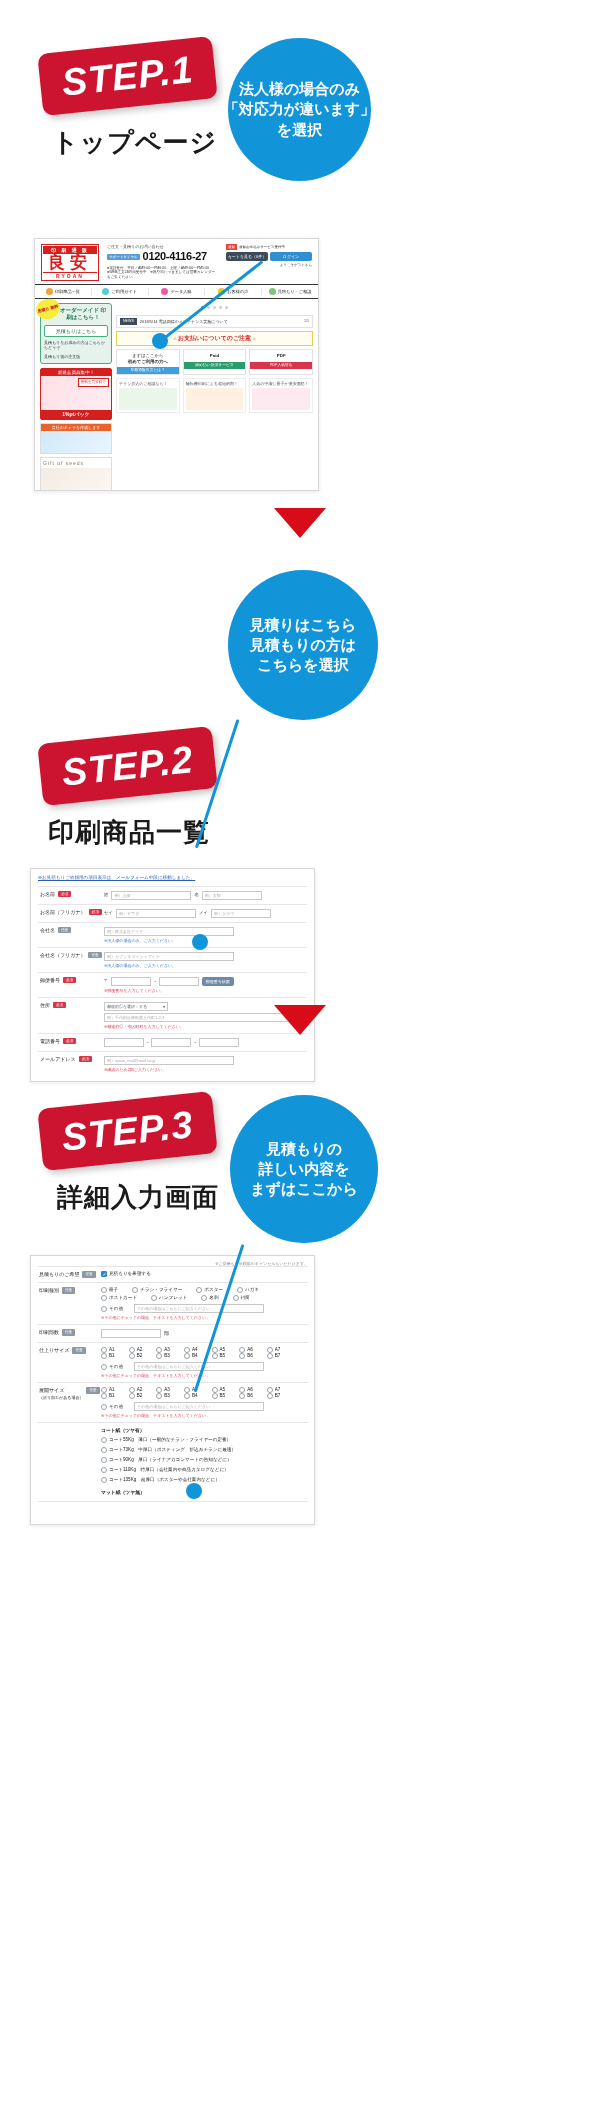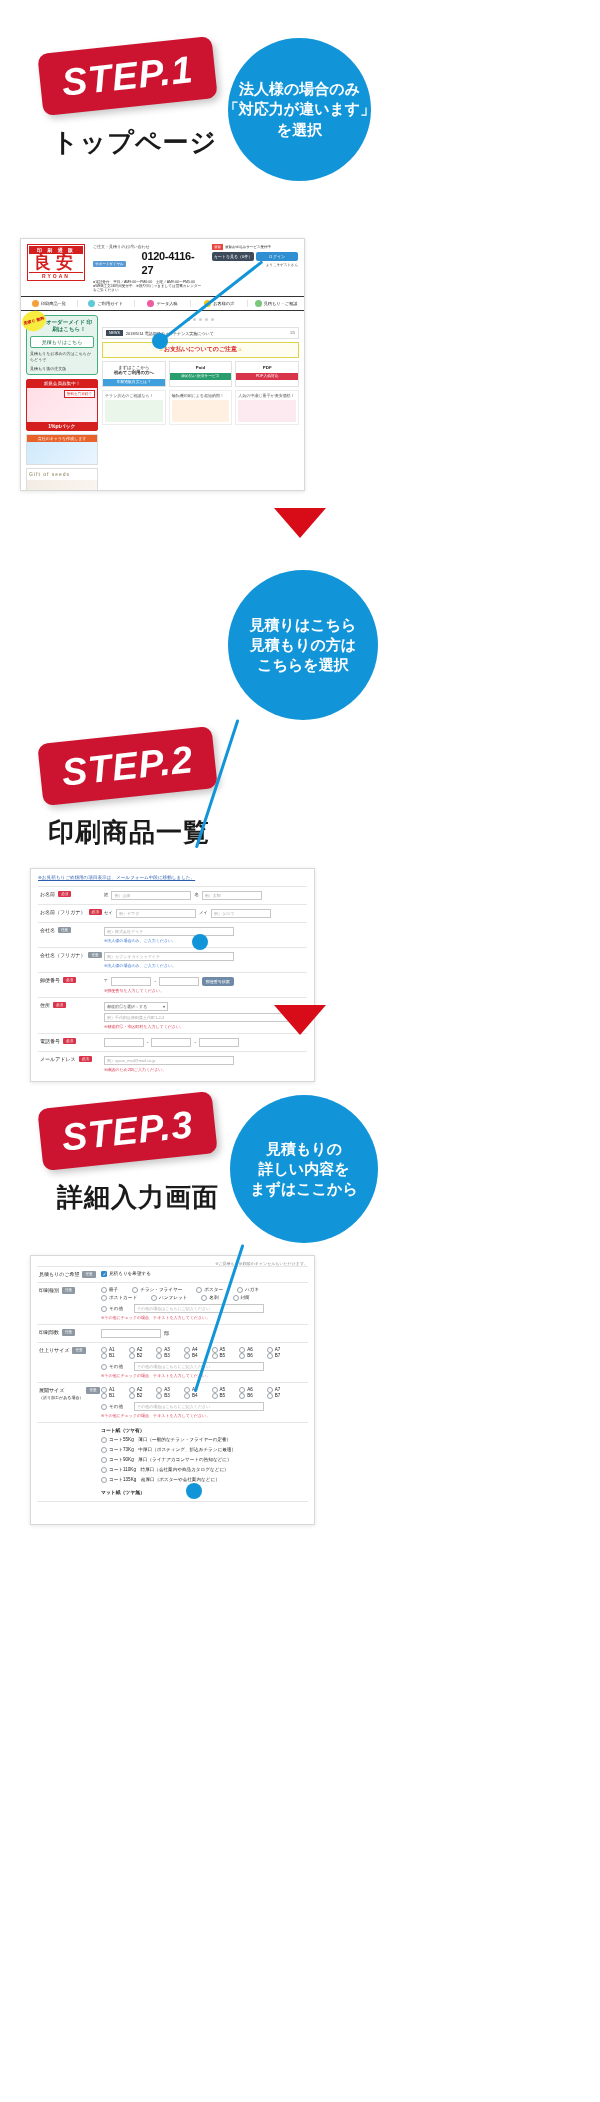--- a/index.html
+++ b/index.html
@@ -80,21 +80,21 @@
   }
 
   
   .s1-head { display:flex; align-items:flex-start; padding:5px 6px 3px 6px; gap:8px; }
   .logo-box { border:1px solid #d51e1e; width:58px; flex:0 0 58px; text-align:center; padding:1px; }
   .logo-top { background:#d51e1e; color:#fff; font-size:5px; font-weight:bold; letter-spacing:2px; padding:1px 0; }
   .logo-mid { color:#d51e1e; font-size:17px; font-weight:bold; letter-spacing:5px; line-height:1.05; }
   .logo-bot { border-top:1px solid #d51e1e; color:#d51e1e; font-size:5px; font-weight:bold; letter-spacing:2px; }
   .contact { flex:1; }
   .contact .c-lbl { color:#444; font-size:4px; }
-  .tel-row { display:flex; align-items:center; gap:16px; margin:1px 0 2px; }
+  .tel-row { display:flex; align-items:center; gap:3px; margin:1px 0 2px; }
   .tel-tag { background:#5b9bd5; color:#fff; font-size:3.5px; padding:1px 2px; border-radius:1px; white-space:nowrap;}
   .tel-num { color:#111; font-size:11px; font-weight:bold; letter-spacing:-.3px; }
   .c-note { color:#333; font-size:3.6px; }
   .head-right { flex:0 0 86px; }
   .hr-row1 { display:flex; gap:2px; align-items:center; font-size:3.5px; }
   .hr-newtag { background:#e8453c; color:#fff; padding:1px 2px; }
   .hr-btns { display:flex; gap:2px; margin-top:2px; }
   .hr-btn { flex:1; text-align:center; color:#fff; font-size:4px; padding:2px 1px; border-radius:2px; }
   .hr-b1 { background:#3c4a5a; }
   .hr-b3 { background:#2f8fd0; }
@@ -211,21 +211,21 @@
 
   <div class="callout" style="left:228px; top:38px; width:143px; height:143px;">
     <div>法人様の場合のみ</div>
     <div>「対応力が違います」</div>
     <div>を選択</div>
   </div>
 
   <div class="pointer-line" style="left:160px; top:340px; width:130px; transform:rotate(-38deg);"></div>
   <div class="pointer-dot" style="left:152px; top:333px;"></div>
 
-  <div class="shot" style="left:20px; top:238px; width:285px; height:253px;">
+  <div class="shot" style="left:34px; top:238px; width:285px; height:253px;">
 
     <div class="s1-head">
       <div class="logo-box">
         <div class="logo-top">印 刷 通 販</div>
         <div class="logo-mid">良安</div>
         <div class="logo-bot">RYOAN</div>
       </div>
       <div class="contact">
         <div class="c-lbl">ご注文・見積りのお問い合わせ</div>
         <div class="tel-row">

